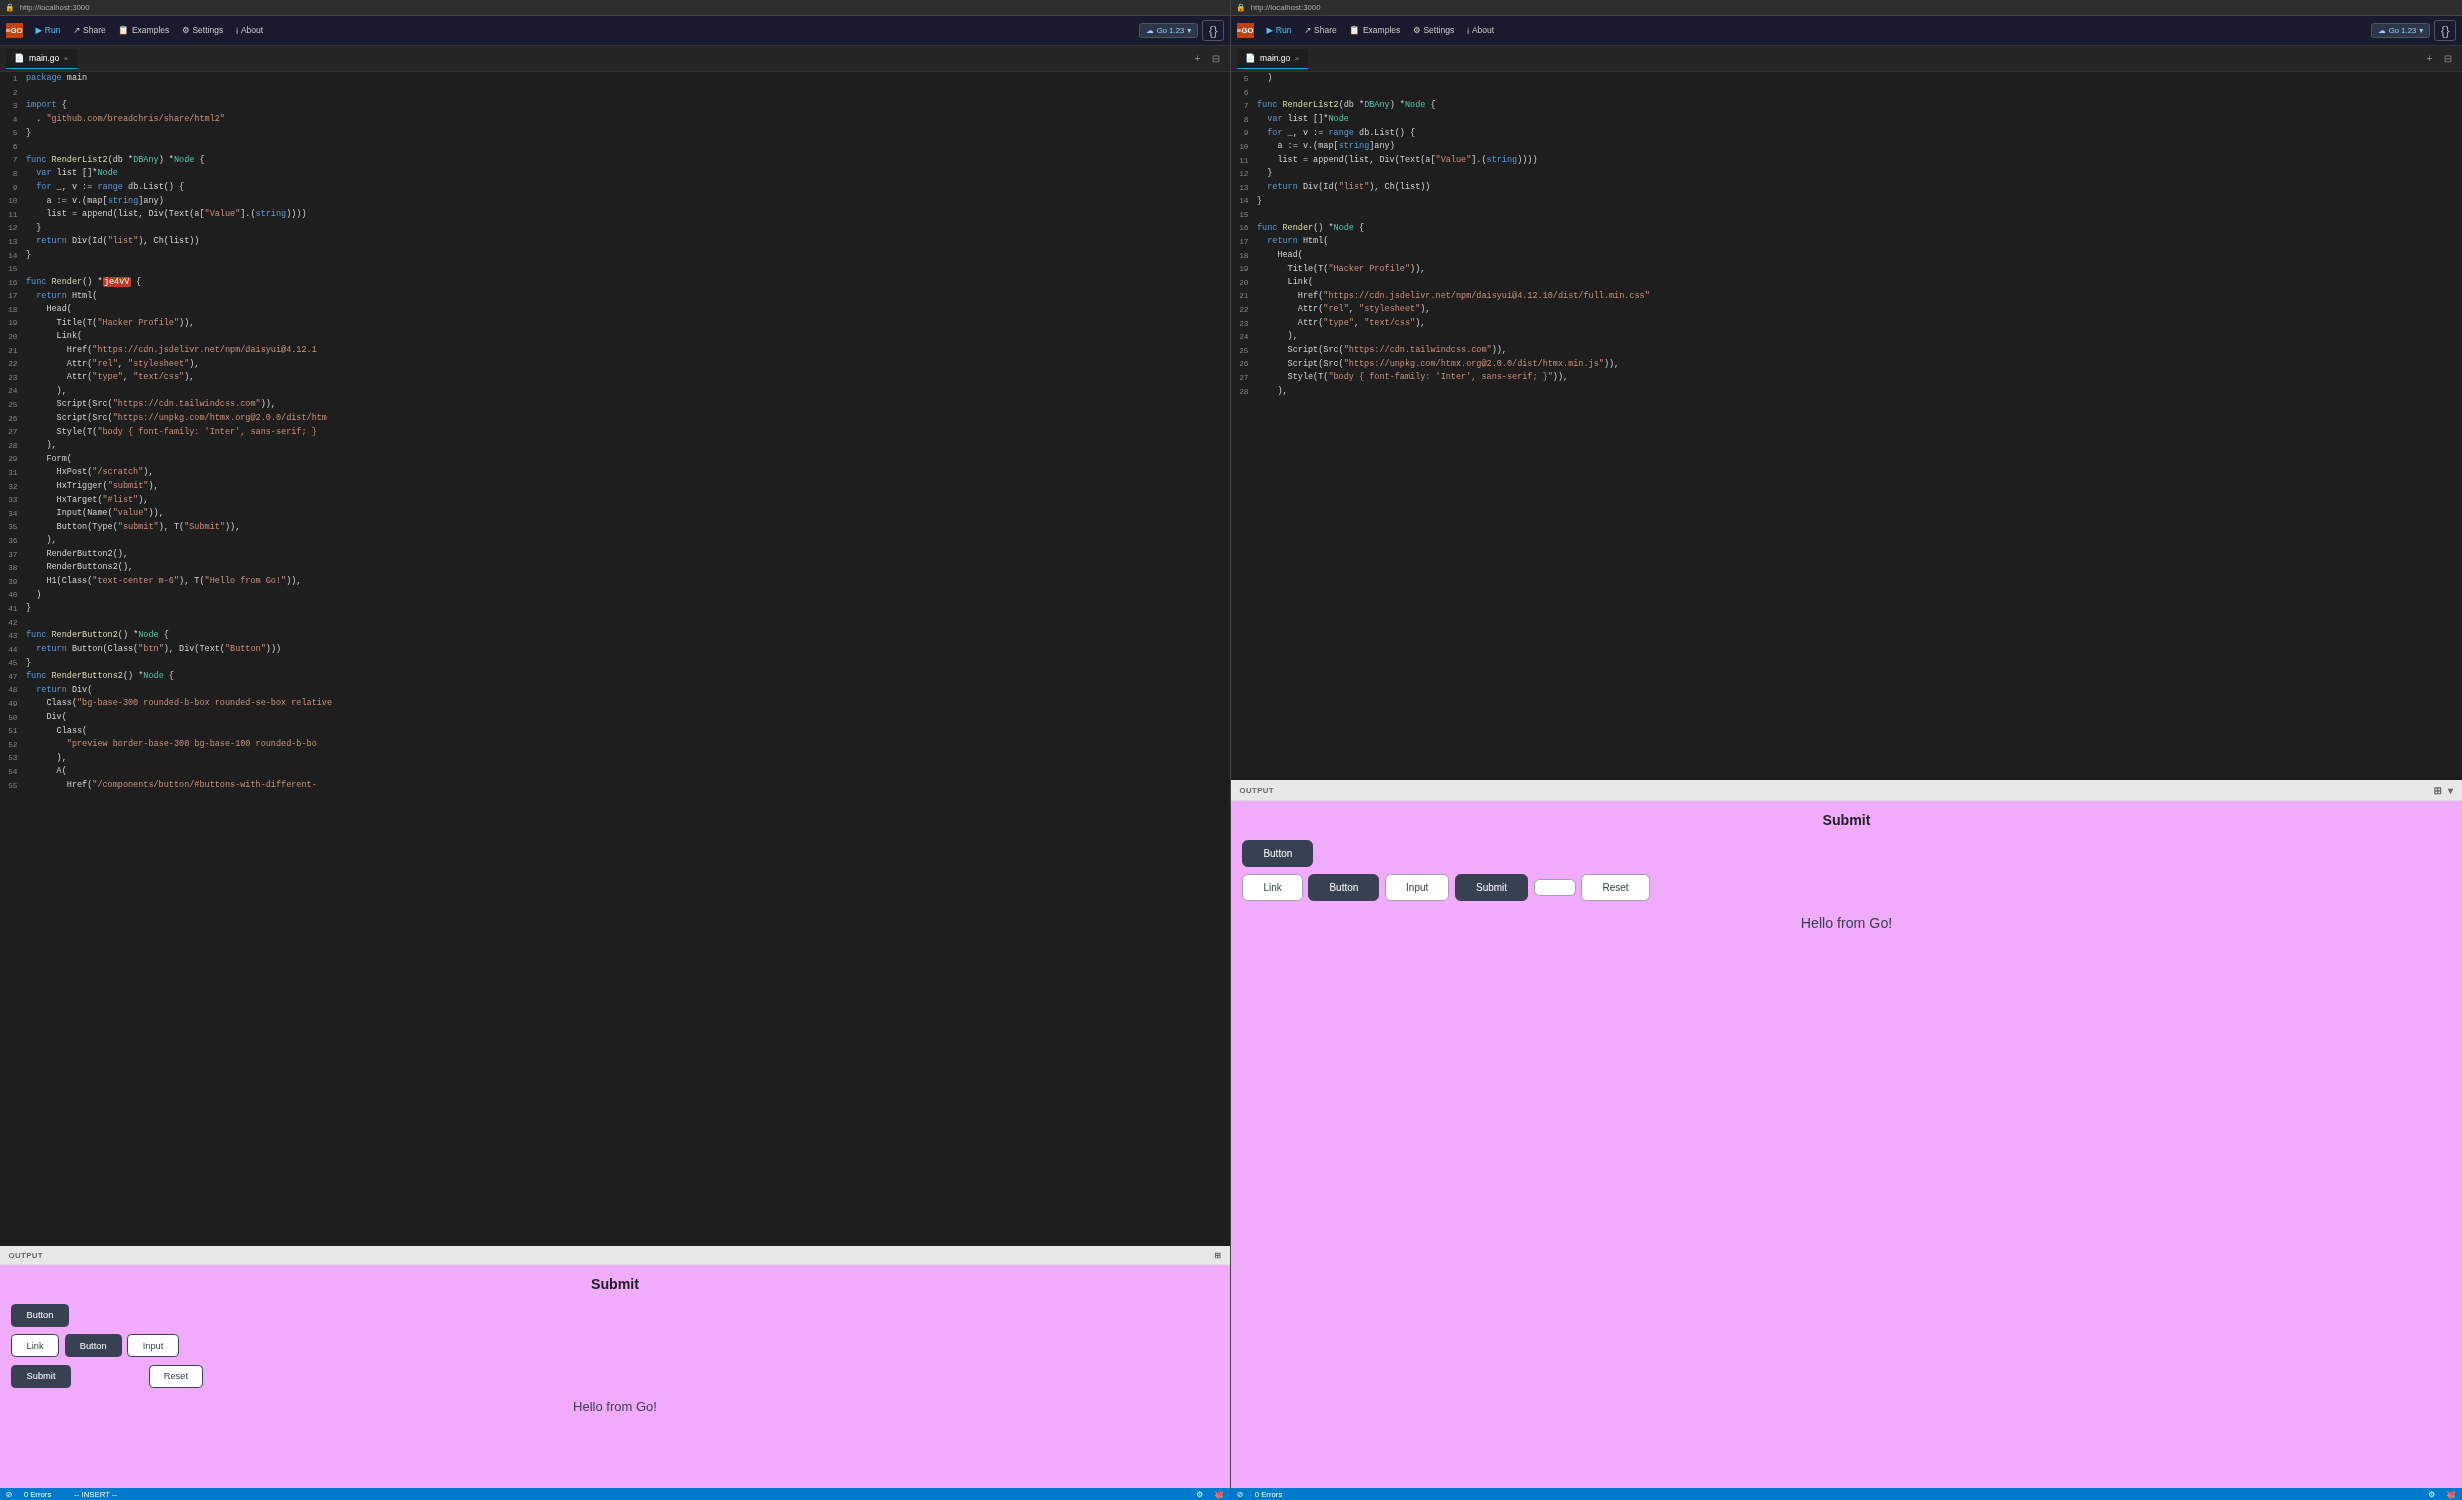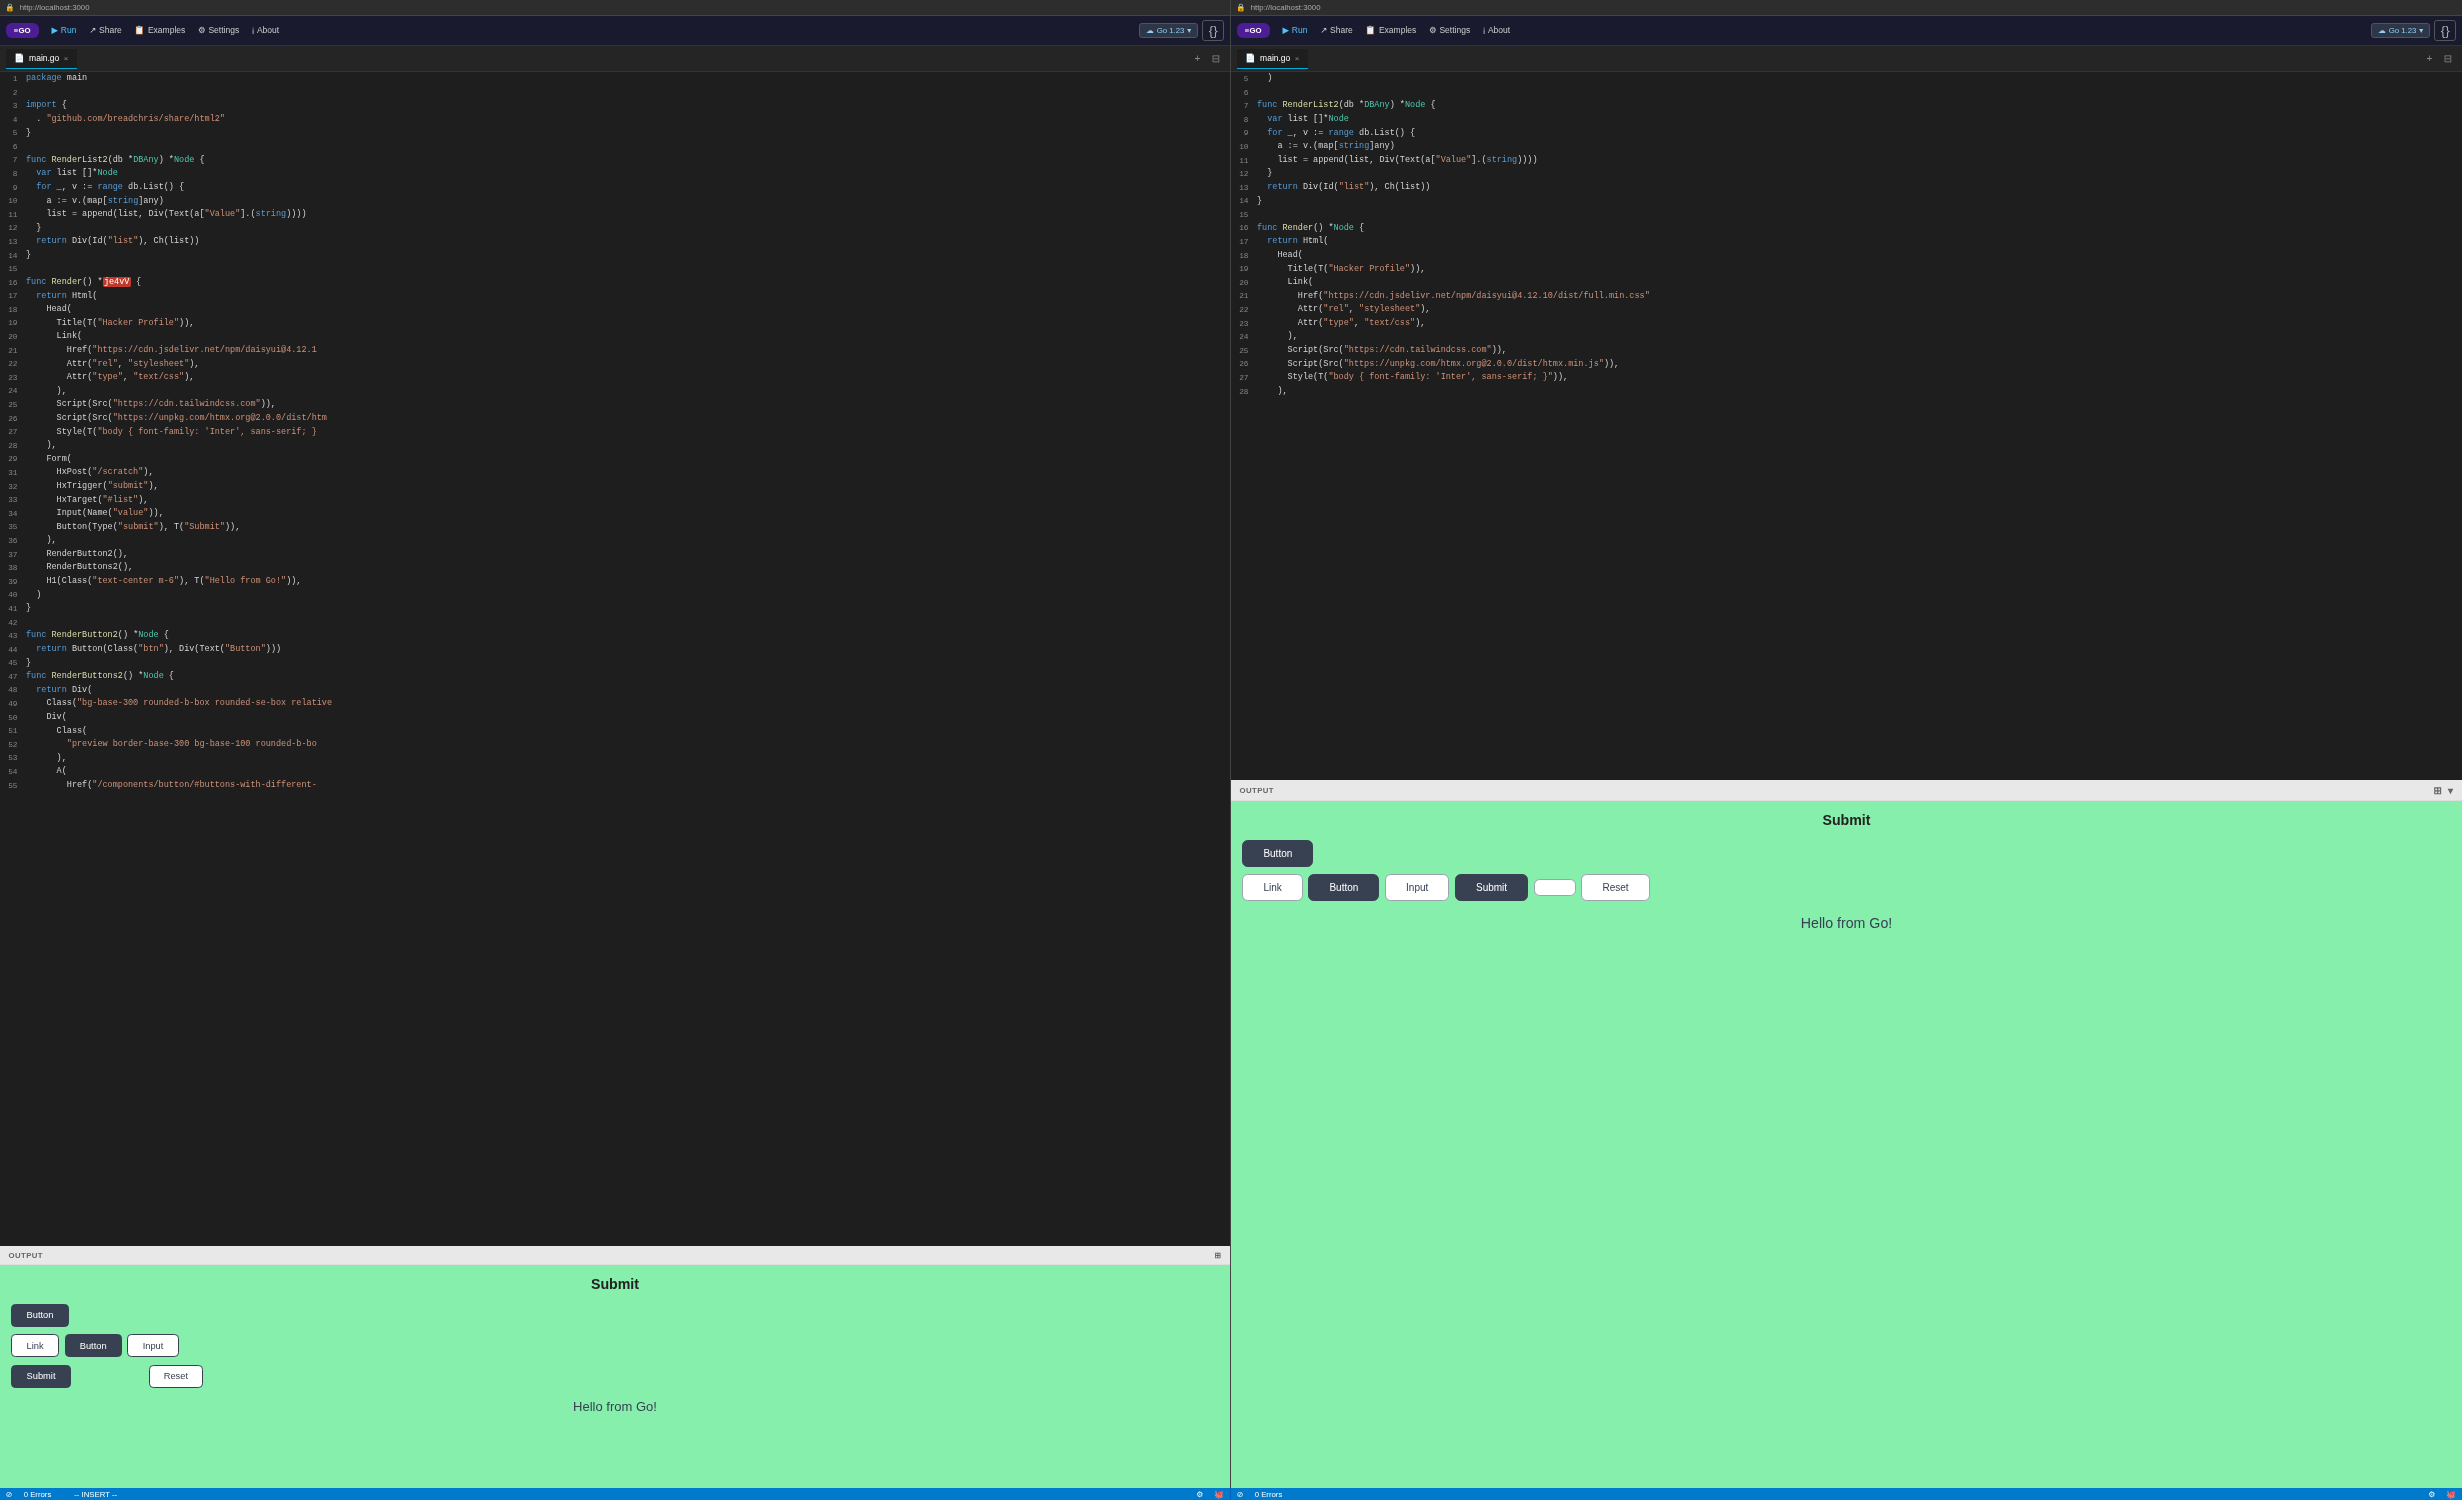--- a/index.html
+++ b/index.html
@@ -11,21 +11,21 @@
 
     
     .left-panel { width: 50%; display: flex; flex-direction: column; border-right: 0.7px solid #444; overflow: hidden; }
 
     
     .right-panel { width: 50%; display: flex; flex-direction: column; overflow: hidden; }
 
     
     .toolbar { background: #1a1a2e; display: flex; align-items: center; gap: 1.4px; padding: 4.3px 5.7px; border-bottom: 0.7px solid #333; flex-shrink: 0; }
     .toolbar-logo { color: #00ACD7; font-weight: bold; font-size: 11.4px; margin-right: 5.7px; display: flex; align-items: center; gap: 2.8px; }
-    .toolbar-logo .go-icon { width: 33px; height: 15.7px; background: #4c1d95; border-radius: 6px; display: flex; align-items: center; justify-content: center; color: white; font-weight: bold; font-size: 7.8px; }
+    .toolbar-logo .go-icon { width: 17px; height: 15.7px; background: #c2410c; border-radius: 0; display: flex; align-items: center; justify-content: center; color: white; font-weight: bold; font-size: 7.8px; }
     .toolbar-btn { background: none; border: none; color: #ccc; cursor: pointer; padding: 2.8px 5.7px; border-radius: 2.8px; font-size: 8.5px; display: flex; align-items: center; gap: 2.8px; }
     .run-btn { color: #4fc3f7; }
     .go-version { background: #2d3748; border: 0.7px solid #4a5568; border-radius: 2.8px; padding: 2.1px 5.7px; font-size: 7.8px; color: #90cdf4; display: flex; align-items: center; gap: 2.8px; margin-left: auto; }
     .curly-btn { background: none; border: 0.7px solid #555; color: #aaa; border-radius: 2.8px; padding: 2.1px 5.7px; margin-left: 2.8px; }
 
     
     .file-tabs { background: #252526; display: flex; align-items: center; padding: 0 5.7px; border-bottom: 0.7px solid #333; flex-shrink: 0; min-height: 26px; }
     .file-tab { display: flex; align-items: center; gap: 4.3px; padding: 4.3px 8.5px; font-size: 8.5px; color: #aaa; cursor: pointer; border-bottom: 1.4px solid transparent; }
     .file-tab.active { color: #fff; border-bottom: 1.4px solid #00ACD7; background: #1e1e1e; }
     .file-tab .close-x { color: #888; font-size: 7.8px; cursor: pointer; }
@@ -37,21 +37,21 @@
     .code-line { display: flex; min-height: 13.5px; }
     .line-num { color: #858585; min-width: 26px; text-align: right; padding-right: 8.5px; user-select: none; flex-shrink: 0; font-size: 7.8px; padding-top: 0.7px; }
     .line-content { color: #d4d4d4; white-space: pre; flex: 1; padding-right: 5.7px; }
     .kw { color: #569cd6; }
     .fn { color: #dcdcaa; }
     .str { color: #ce9178; }
     .type { color: #4ec9b0; }
     .highlight-red { background: #c0392b; color: white; padding: 0 1.4px; border-radius: 1.4px; }
 
     
-    .output-panel { background: #86efac; display: flex; flex-direction: column; color: #333; flex-shrink: 0; justify-content: flex-end; }
+    .output-panel { background: #f0abfc; display: flex; flex-direction: column; color: #333; flex-shrink: 0; justify-content: flex-end; }
     .output-header { background: #e8e8e8; padding: 4.3px 8.5px; font-size: 7.8px; color: #666; font-weight: 600; text-transform: uppercase; letter-spacing: 0.4px; border-bottom: 0.7px solid #ddd; flex-shrink: 0; display: flex; align-items: center; }
     .output-content { padding: 11.4px; flex: 1; overflow-y: auto; }
 
     
     .left-output { height: 242px; }
     .right-output { min-height: 214px; flex: 1; overflow-y: auto; }
 
     
     .preview-title { text-align: center; font-size: 14.2px; font-weight: 600; color: #222; margin-bottom: 11.4px; }
     .preview-btn { padding: 5.7px 14.2px; border-radius: 4.3px; border: 0.7px solid #ccc; cursor: pointer; font-size: 9.3px; font-weight: 500; background: white; }

